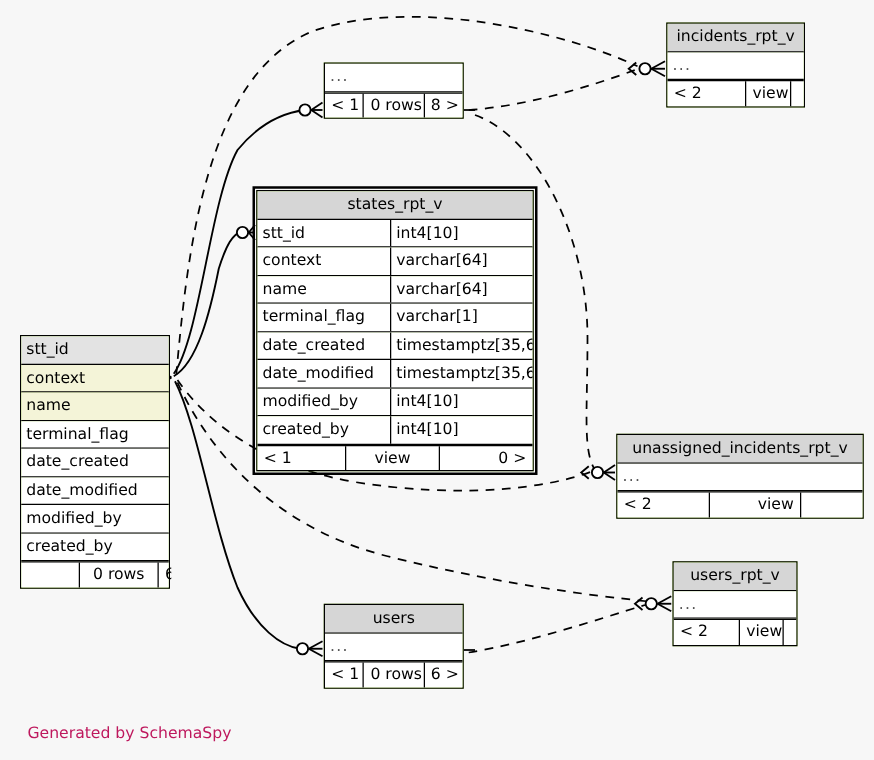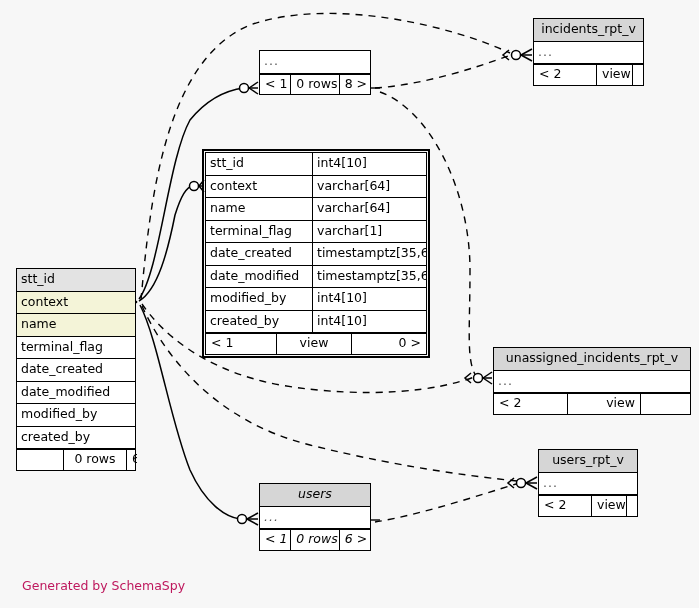--- a/index.html
+++ b/index.html
@@ -214,20 +214,21 @@
         <div class="row row-ellipsis">
           <div class="cell cell-name">...</div>
         </div>
         <div class="foot">
           <div class="fcell f-left" style="flex: 1 1 auto;">&lt; 1</div>
           <div class="fcell f-center" style="flex: 1 1 auto;">0 rows</div>
           <div class="fcell f-right" style="flex: 1 1 auto;">8 &gt;</div>
         </div>
       </div>
       <div class="node emphasized" style="left: 205px; top: 152px; width: 222px;">
+        <div class="node-title">states_rpt_v</div>
         <div class="row">
           <div class="cell cell-name" style="flex: 0 0 98px;">stt_id</div>
           <div class="cell cell-type">int4[10]</div>
         </div>
         <div class="row">
           <div class="cell cell-name" style="flex: 0 0 98px;">context</div>
           <div class="cell cell-type">varchar[64]</div>
         </div>
         <div class="row">
           <div class="cell cell-name" style="flex: 0 0 98px;">name</div>
@@ -305,21 +306,21 @@
         <div class="node-title">users_rpt_v</div>
         <div class="row row-ellipsis">
           <div class="cell cell-name">...</div>
         </div>
         <div class="foot">
           <div class="fcell f-left" style="flex: 0 0 42px;">&lt; 2</div>
           <div class="fcell f-center" style="flex: 1 1 auto;">view</div>
           <div class="fcell f-right" style="flex: 1 1 auto;"></div>
         </div>
       </div>
-      <div class="node" style="left: 259px; top: 483px; width: 112px; font-style: italic;">
+      <div class="node" style="left: 259px; top: 483px; width: 112px;">
         <div class="node-title">users</div>
         <div class="row row-ellipsis">
           <div class="cell cell-name">...</div>
         </div>
         <div class="foot">
           <div class="fcell f-left" style="flex: 1 1 auto;">&lt; 1</div>
           <div class="fcell f-center" style="flex: 1 1 auto;">0 rows</div>
           <div class="fcell f-right" style="flex: 1 1 auto;">6 &gt;</div>
         </div>
       </div>

